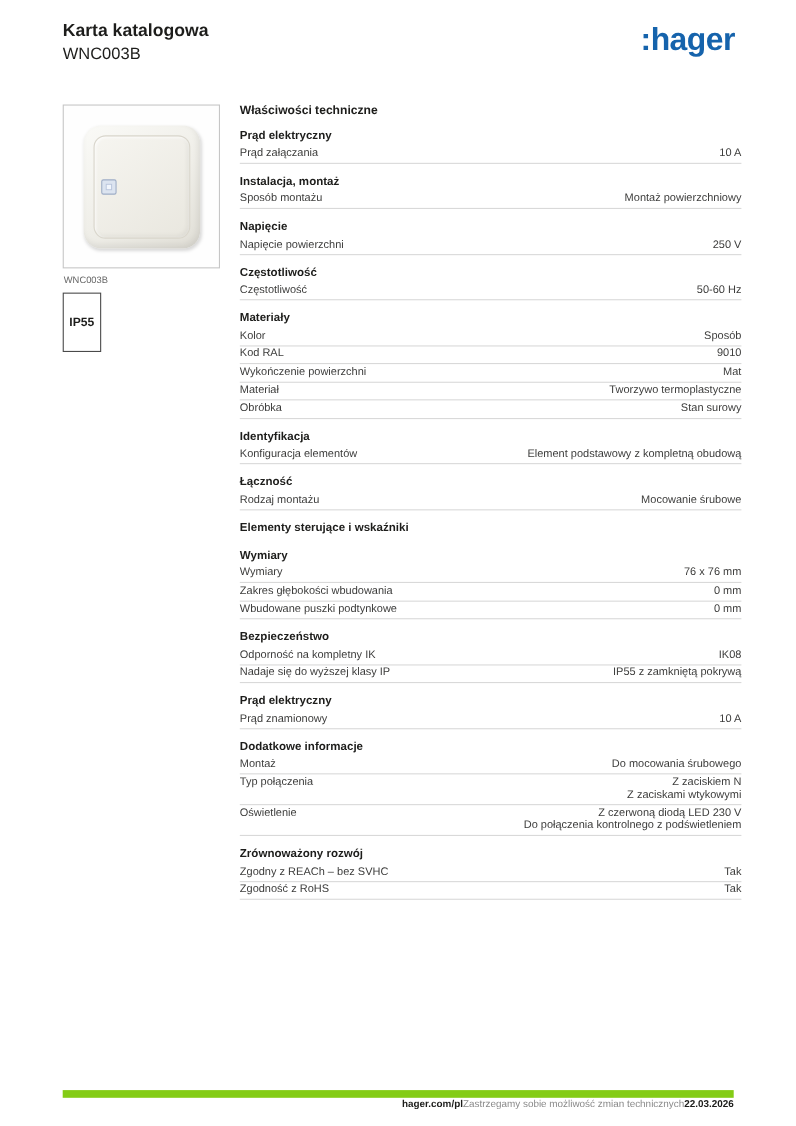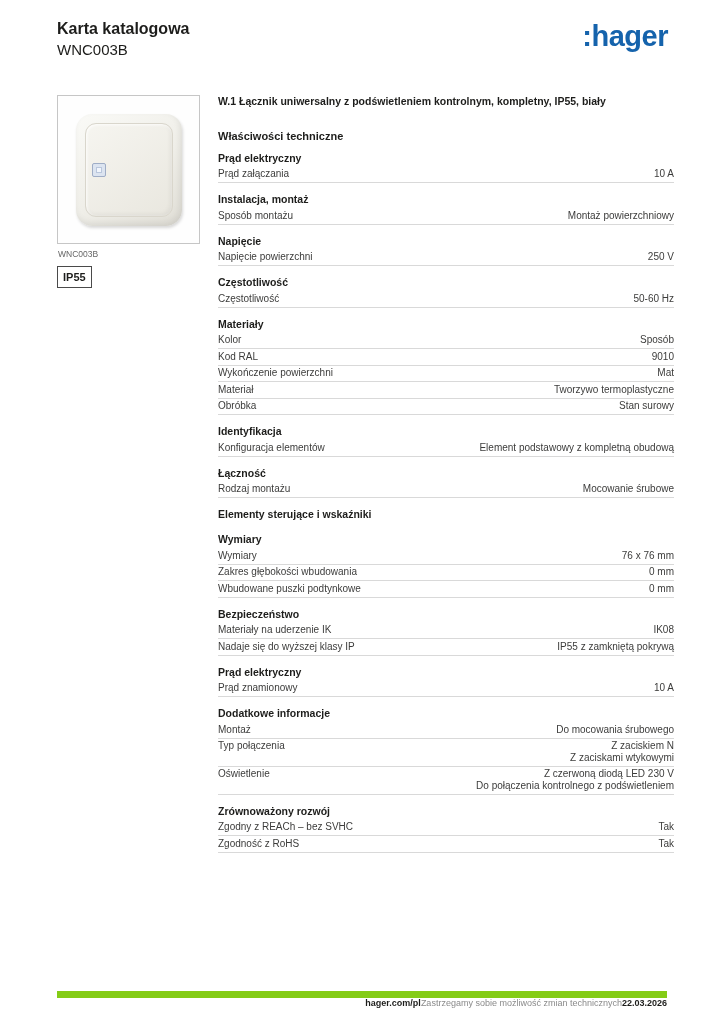--- a/index.html
+++ b/index.html
@@ -19,21 +19,21 @@
   .switch-body { position:relative; width:106px; height:112px; border-radius:16px;
     background:linear-gradient(145deg,#fafaf7 0%, #efeee8 55%, #e0ded6 100%);
     box-shadow: inset -2px -3px 6px rgba(0,0,0,0.08), 1px 2px 3px rgba(0,0,0,0.15); }
   .switch-plate { position:absolute; left:9px; top:9px; right:9px; bottom:9px; border-radius:11px;
     background:linear-gradient(145deg,#f6f5f0, #e9e7df); border:1px solid #d9d6cc;
     box-shadow: inset 1px 1px 3px rgba(255,255,255,0.85), inset -2px -2px 4px rgba(0,0,0,0.05); }
   .switch-led { position:absolute; left:16px; top:49px; width:14px; height:14px; background:#dce4f0; border:1px solid #9fadc6; border-radius:2px; }
   .led-inner { position:absolute; left:3px; top:3px; width:6px; height:6px; background:#f2f6fc; border:1px solid #b9c6dc; }
 
   .caption { position:absolute; left:58px; top:249px; font-size:8.5px; color:#666; }
-  .ip-badge { position:absolute; left:57px; top:266px; border:1px solid #4a4a4a; padding:4px 5px; font-size:11px; font-weight:bold; color:#1d1d1b; }
+  .ip-badge { position:absolute; left:57px; top:266px; border:1px solid #4a4a4a; padding:20px 5px; font-size:11px; font-weight:bold; color:#1d1d1b; }
 
   
   .main { position:absolute; left:218px; top:95px; width:456px; }
   .product-title { font-size:10.5px; font-weight:bold; color:#1d1d1b; line-height:1.3; margin-bottom:21px; }
   .tech-title { font-size:11px; font-weight:bold; color:#1d1d1b; margin-bottom:9px; }
   .section { margin-top:10px; }
   .section-title { font-size:10.5px; font-weight:bold; color:#1d1d1b; padding-bottom:3px; }
   .spec-row { display:flex; justify-content:space-between; align-items:flex-start;
     border-bottom:1px solid #d9d9d9; padding:1.5px 0 2.5px; font-size:10px; color:#3c3c3b; line-height:11.5px; }
   .spec-label { text-align:center; padding-right:10px; }
@@ -60,21 +60,20 @@
       <div class="switch-plate"></div>
       <div class="switch-led">
         <div class="led-inner"></div>
       </div>
     </div>
   </div>
   <div class="caption">WNC003B</div>
   <div class="ip-badge">IP55</div>
 
   <div class="main">
-    <div class="product-title">W.1 Łącznik uniwersalny z podświetleniem kontrolnym, kompletny, IP55, biały</div>
     <div class="tech-title">Właściwości techniczne</div>
     <div id="sections">
         <div class="section">
           <div class="section-title">Prąd elektryczny</div>
           <div class="spec-row">
             <div class="spec-label">Prąd załączania</div>
             <div class="spec-value">
               <div>10 A</div>
             </div>
           </div>
@@ -177,21 +176,21 @@
           <div class="spec-row">
             <div class="spec-label">Wbudowane puszki podtynkowe</div>
             <div class="spec-value">
               <div>0 mm</div>
             </div>
           </div>
         </div>
         <div class="section">
           <div class="section-title">Bezpieczeństwo</div>
           <div class="spec-row">
-            <div class="spec-label">Materiały na uderzenie IK</div>
+            <div class="spec-label">Odporność na kompletny IK</div>
             <div class="spec-value">
               <div>IK08</div>
             </div>
           </div>
           <div class="spec-row">
             <div class="spec-label">Nadaje się do wyższej klasy IP</div>
             <div class="spec-value">
               <div>IP55 z zamkniętą pokrywą</div>
             </div>
           </div>

